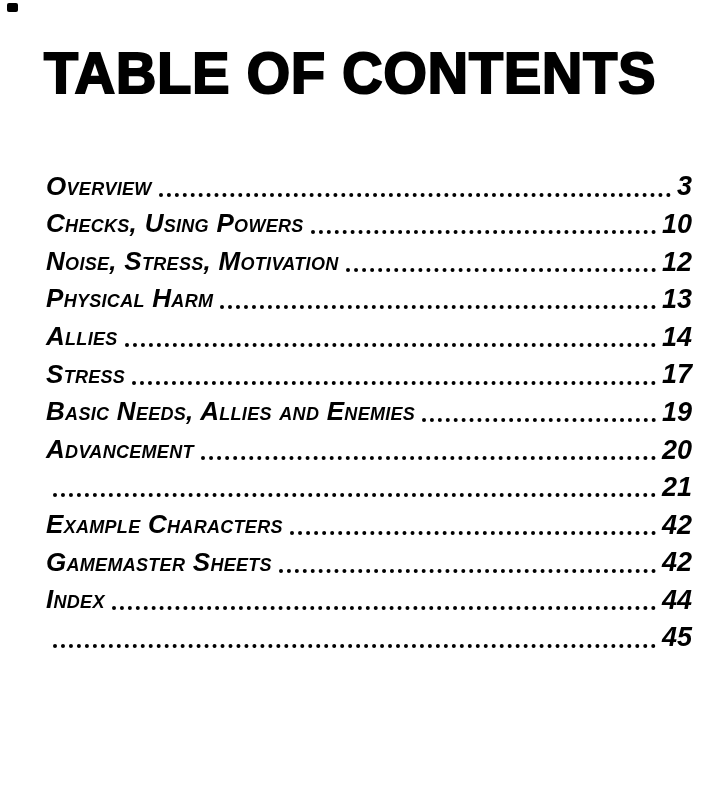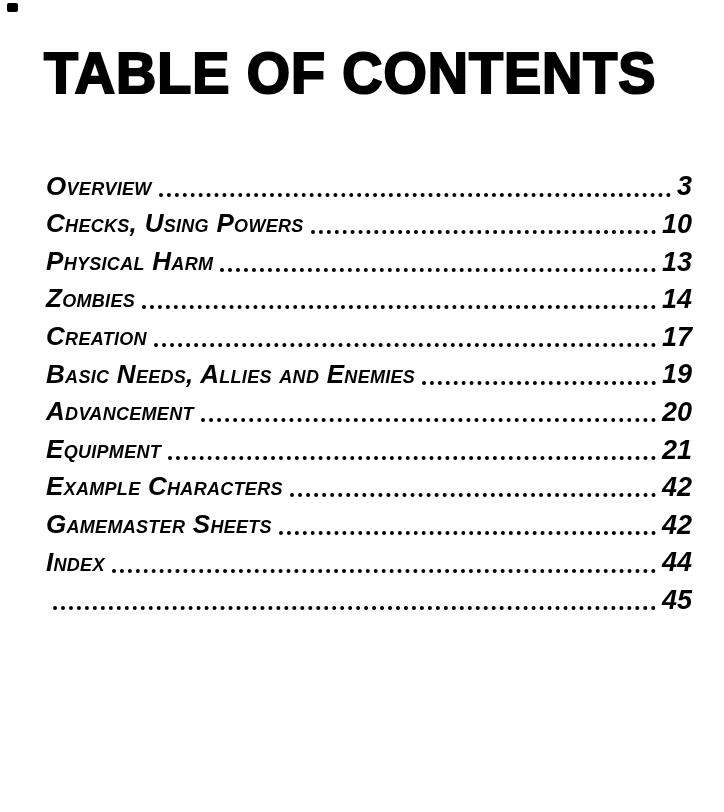--- a/index.html
+++ b/index.html
@@ -89,53 +89,57 @@
     <span class="toc-num">3</span>
   </div>
 
 
   <div class="toc-row">
     <span class="toc-label">Checks, Using Powers</span>
     <span class="toc-leader"></span>
     <span class="toc-num">10</span>
   </div>
 
+  <div class="toc-row">
+    <span class="toc-label">Noise, Stress, Motivation</span>
+    <span class="toc-leader"></span>
+    <span class="toc-num">12</span>
+  </div>
 
   <div class="toc-row">
     <span class="toc-label">Physical Harm</span>
     <span class="toc-leader"></span>
     <span class="toc-num">13</span>
   </div>
 
   <div class="toc-row">
-    <span class="toc-label">Zombies</span>
+    <span class="toc-label">Allies</span>
     <span class="toc-leader"></span>
     <span class="toc-num">14</span>
   </div>
 
   <div class="toc-row">
-    <span class="toc-label">Creation</span>
+    <span class="toc-label">Stress</span>
     <span class="toc-leader"></span>
     <span class="toc-num">17</span>
   </div>
 
   <div class="toc-row">
     <span class="toc-label">Basic Needs, Allies and Enemies</span>
     <span class="toc-leader"></span>
     <span class="toc-num">19</span>
   </div>
 
   <div class="toc-row">
     <span class="toc-label">Advancement</span>
     <span class="toc-leader"></span>
     <span class="toc-num">20</span>
   </div>
 
   <div class="toc-row">
-    <span class="toc-label">Equipment</span>
     <span class="toc-leader"></span>
     <span class="toc-num">21</span>
   </div>
 
 
 
   <div class="toc-row">
     <span class="toc-label">Example Characters</span>
     <span class="toc-leader"></span>
     <span class="toc-num">42</span>

